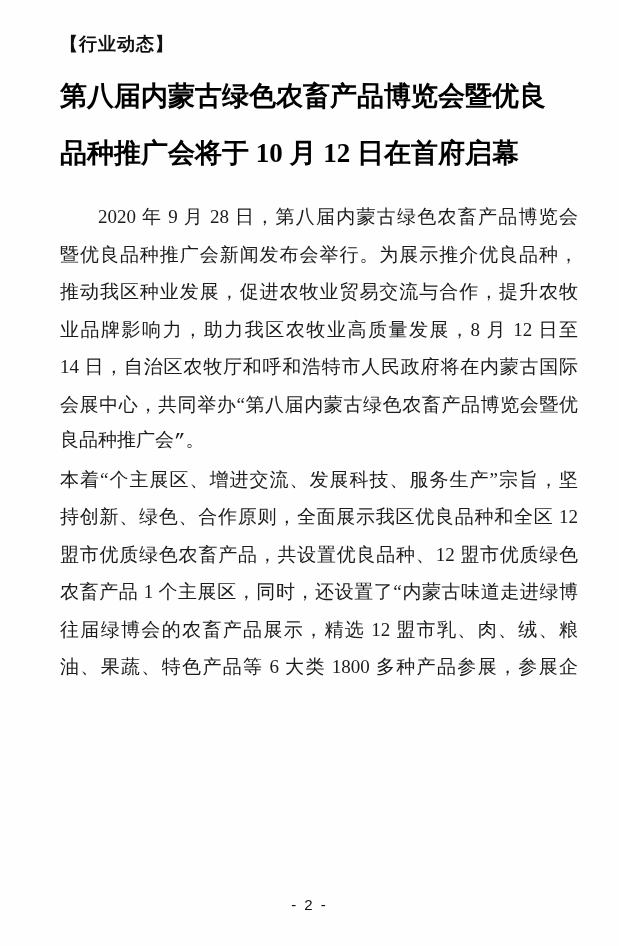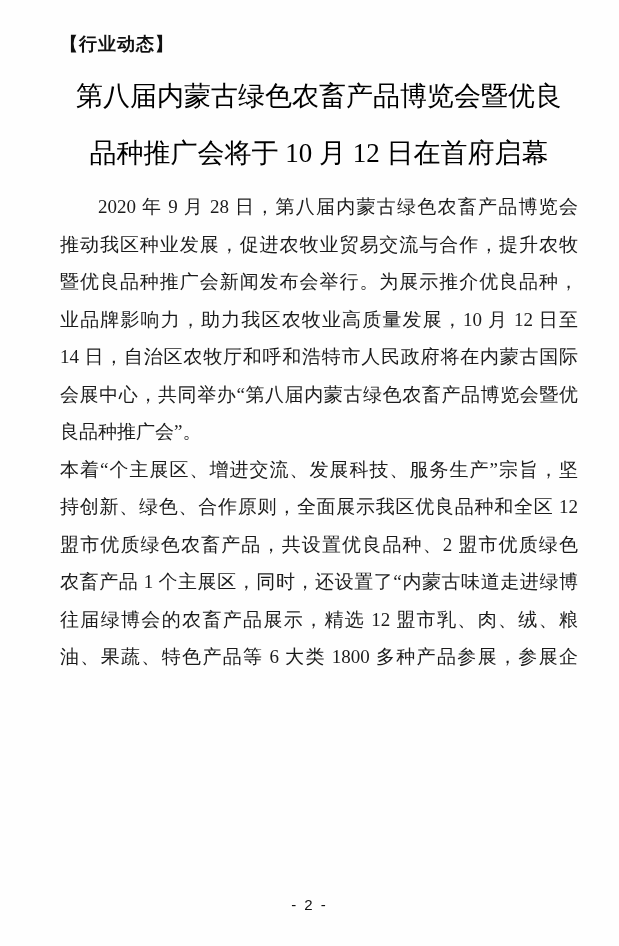--- a/index.html
+++ b/index.html
@@ -24,39 +24,38 @@
     line-height: 24px;
     letter-spacing: 1px;
     color: #111111;
   }
   .title-block {
     margin-top: 12px;
     width: 518px;
   }
   .title-line {
     font-size: 27px;
-    font-weight: 400;
+    font-weight: 700;
     line-height: 57px;
-    text-align: center;
     color: #000000;
     white-space: nowrap;
   }
   .body-block {
-    margin-top: 6px;
+    margin-top: 16px;
     width: 518px;
   }
   .line {
     font-size: 19px;
     line-height: 37.5px;
     text-align: justify;
     text-align-last: justify;
     color: #1b1b1b;
   }
   .line.indent { text-indent: 38px; }
-  .line.end { text-align-last: left; }
+  .line.end { text-align-last: left; font-family: Liberation Mono, monospace; }
   .page-number {
     position: absolute;
     left: 0;
     top: 896px;
     width: 619px;
     text-align: center;
     font-family: "Liberation Sans", "DejaVu Sans", sans-serif;
     font-size: 15px;
     letter-spacing: 2px;
     color: #111111;
@@ -72,32 +71,32 @@
 
     <div class="title-block">
       <div class="title-line">第八届内蒙古绿色农畜产品博览会暨优良</div>
       <div class="title-line">品种推广会将于 10 月 12 日在首府启幕</div>
     </div>
 
     <div class="body-block">
 
       <div>
         <div class="line indent">2020 年 9 月 28 日，第八届内蒙古绿色农畜产品博览会</div>
+        <div class="line">暨优良品种推广会新闻发布会举行。为展示推介优良品种，</div>
         <div class="line">推动我区种业发展，促进农牧业贸易交流与合作，提升农牧</div>
-        <div class="line">暨优良品种推广会新闻发布会举行。为展示推介优良品种，</div>
-        <div class="line">业品牌影响力，助力我区农牧业高质量发展，10 月 12 日至</div>
+        <div class="line">业品牌影响力，助力我区农牧业高质量发展，8 月 12 日至</div>
         <div class="line">14 日，自治区农牧厅和呼和浩特市人民政府将在内蒙古国际</div>
         <div class="line">会展中心，共同举办“第八届内蒙古绿色农畜产品博览会暨优</div>
         <div class="line end">良品种推广会”。</div>
       </div>
 
       <div>
         <div class="line">本着“个主展区、增进交流、发展科技、服务生产”宗旨，坚</div>
         <div class="line">持创新、绿色、合作原则，全面展示我区优良品种和全区 12</div>
-        <div class="line">盟市优质绿色农畜产品，共设置优良品种、2 盟市优质绿色</div>
+        <div class="line">盟市优质绿色农畜产品，共设置优良品种、12 盟市优质绿色</div>
         <div class="line">农畜产品 1 个主展区，同时，还设置了“内蒙古味道走进绿博</div>
         <div class="line">往届绿博会的农畜产品展示，精选 12 盟市乳、肉、绒、粮</div>
         <div class="line">油、果蔬、特色产品等 6 大类 1800 多种产品参展，参展企</div>
       </div>
 
     </div>
   </div>
 
   <div class="page-number">- 2 -</div>
 </div>

